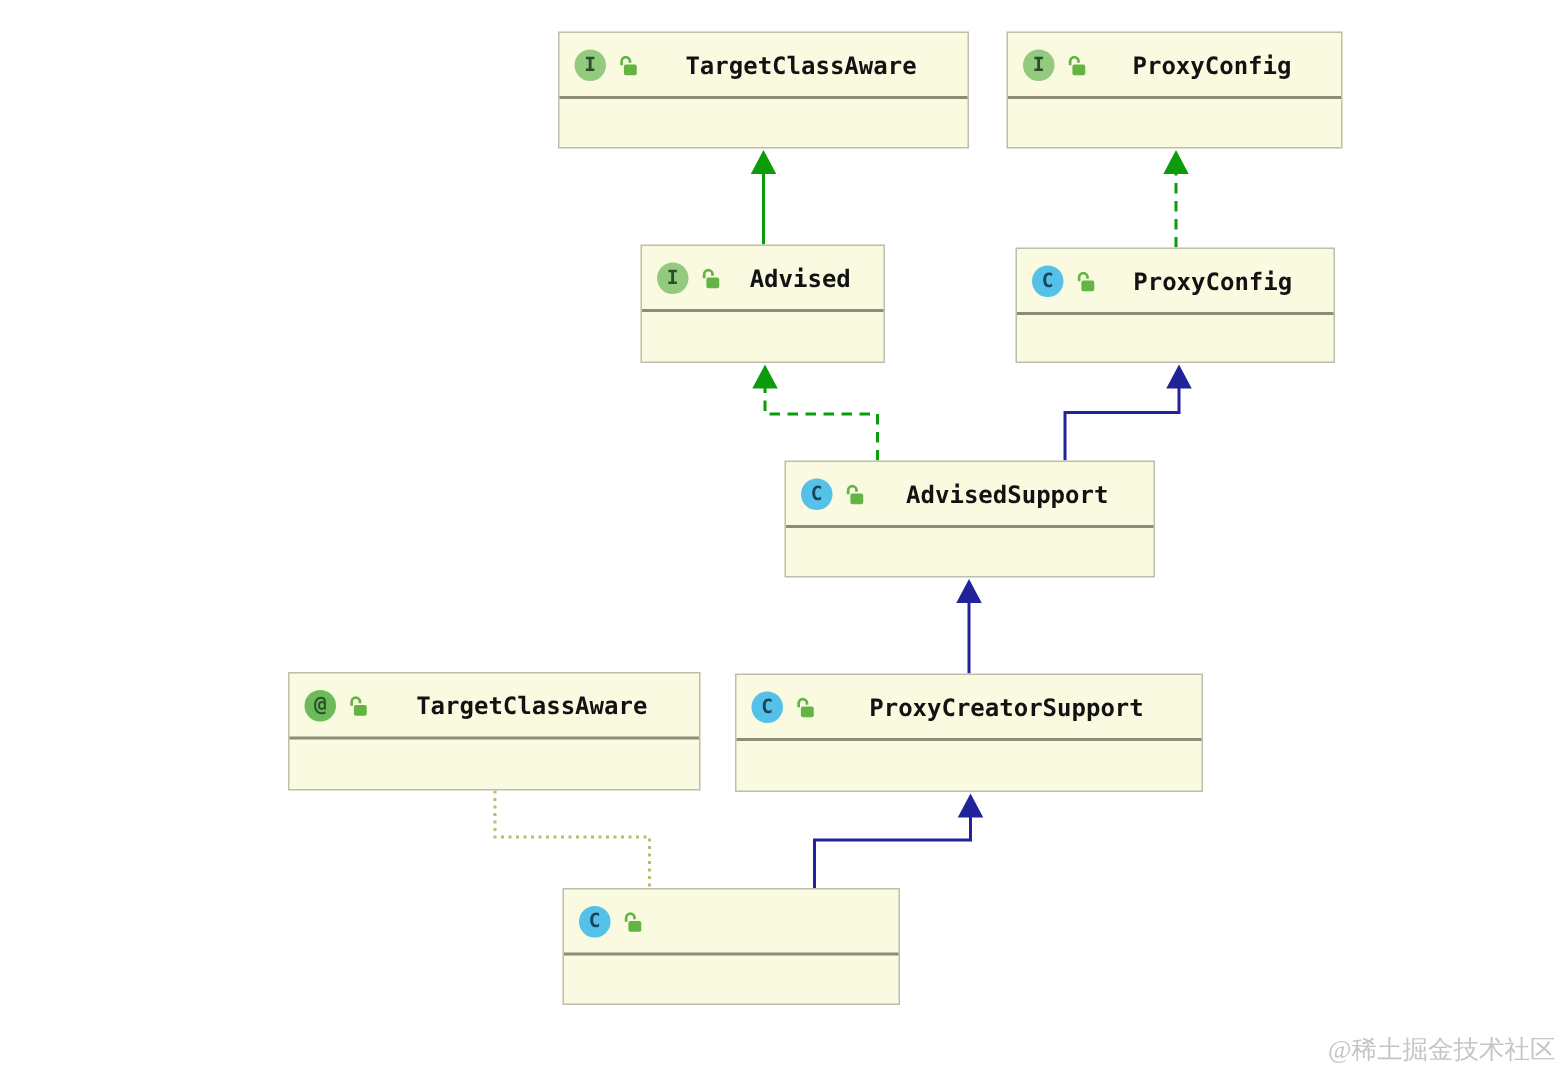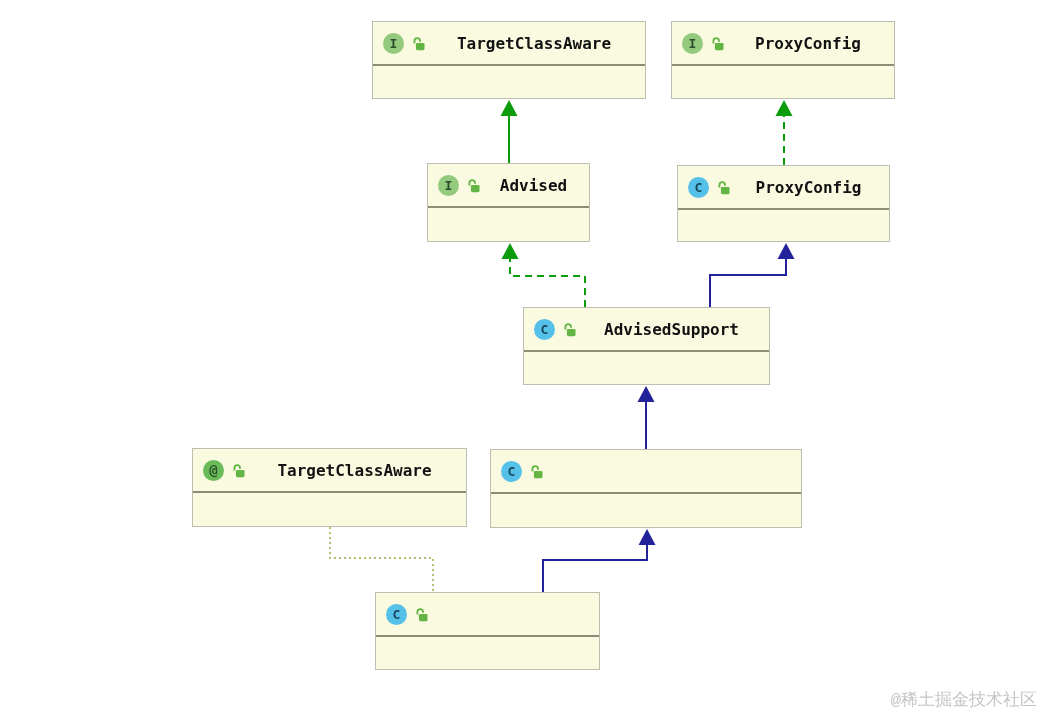--- a/index.html
+++ b/index.html
@@ -33,21 +33,21 @@
   .badge-interface  { background:var(--interface-badge);  color:#2b4d2b; }
   .badge-class      { background:var(--class-badge);      color:#17465a; }
   .badge-annotation { background:var(--annotation-badge); color:#295229; font-size:14px; }
   .lock { width:15px; height:15px; flex:0 0 auto; display:block; }
   .node-label {
     flex:1; text-align:center; white-space:nowrap;
     font-size:16px; font-weight:600; color:#121212;
   }
   .watermark {
     position:absolute; right:8px; bottom:6px;
-    font-family:Liberation Mono, monospace;
+    font-family:Liberation Serif, serif;
     font-size:17px; color:var(--watermark-color);
   }
 </style>
 </head>
 <body>
 
 <div class="canvas">
 
   <svg class="edges">
     <g>
@@ -151,20 +151,21 @@
     <div class="node-body"></div>
   </div>
 
   <div class="node" style="left:490px;top:449px;width:312px;height:79px">
     <div class="node-header">
       <span class="badge badge-class">C</span>
       <svg class="lock" viewBox="0 0 14 14">
           <path d="M3.2 7 V4.6 a2.6 2.6 0 0 1 5.2 0 V5.4" fill="none" stroke="var(--lock)" stroke-width="1.7"></path>
           <rect x="4.6" y="6.6" width="8" height="6.6" rx="1.2" fill="var(--lock)"></rect>
         </svg>
+      <span class="node-label">ProxyCreatorSupport</span>
     </div>
     <div class="node-body"></div>
   </div>
 
   <div class="node" style="left:375px;top:592px;width:225px;height:78px">
     <div class="node-header">
       <span class="badge badge-class">C</span>
       <svg class="lock" viewBox="0 0 14 14">
           <path d="M3.2 7 V4.6 a2.6 2.6 0 0 1 5.2 0 V5.4" fill="none" stroke="var(--lock)" stroke-width="1.7"></path>
           <rect x="4.6" y="6.6" width="8" height="6.6" rx="1.2" fill="var(--lock)"></rect>

